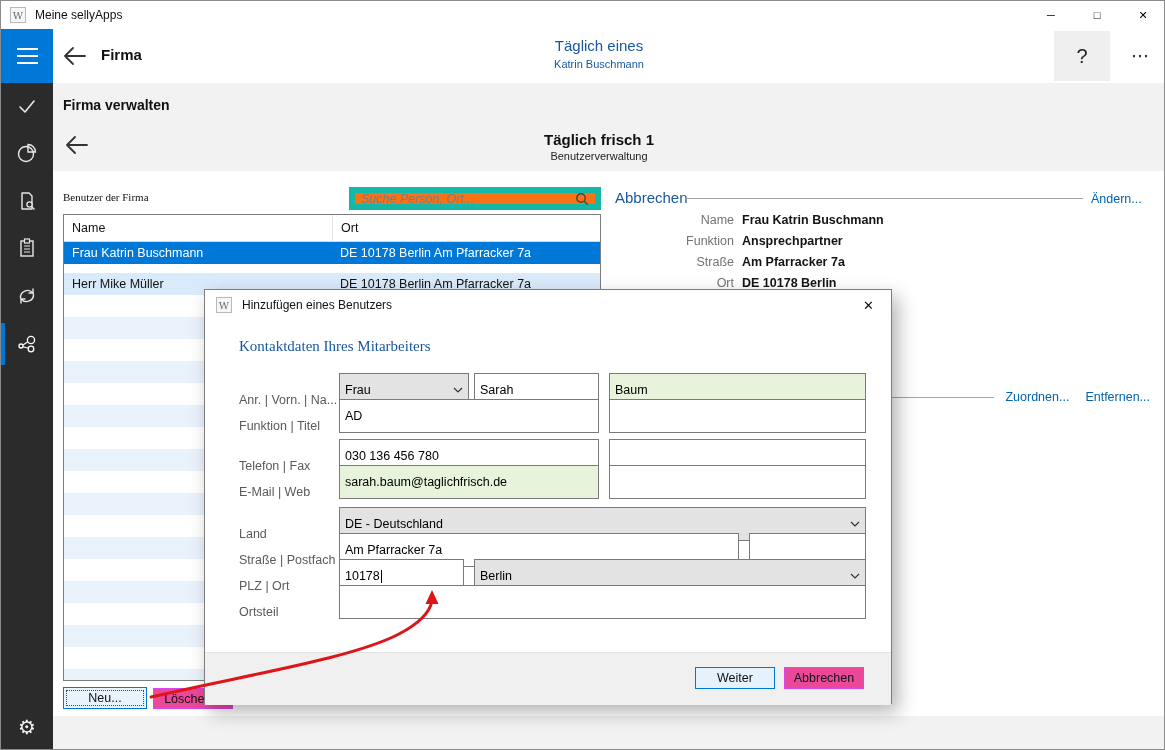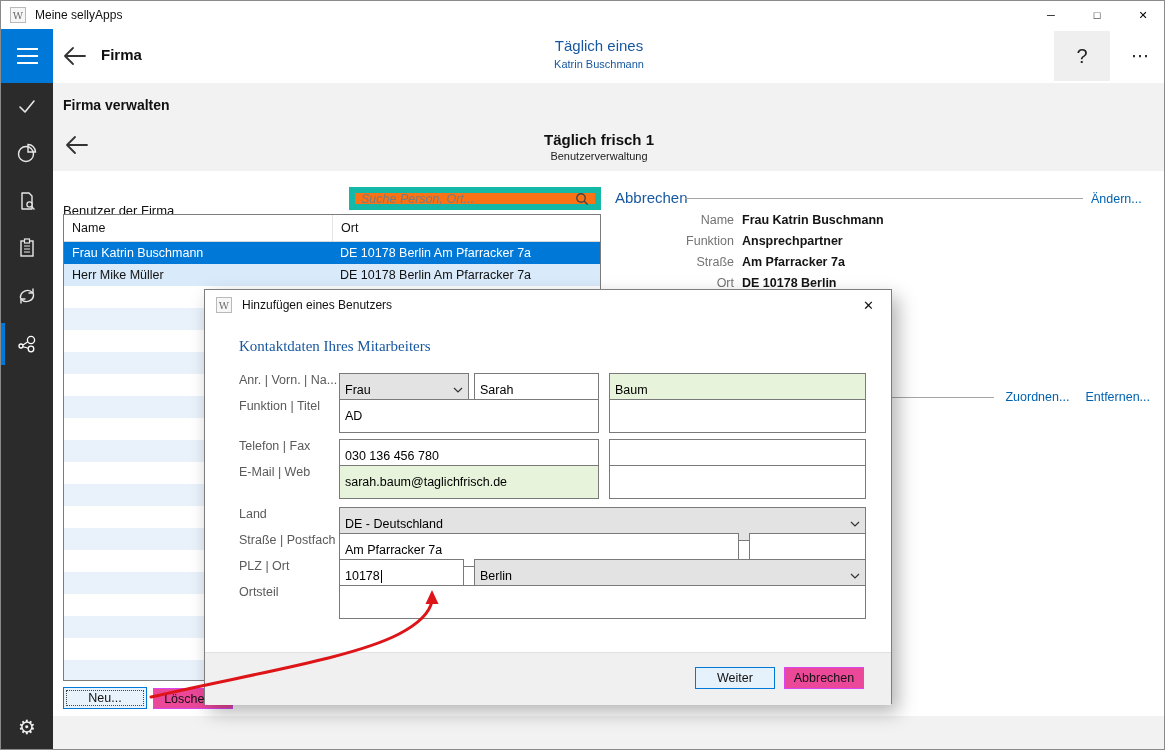--- a/index.html
+++ b/index.html
@@ -36,33 +36,33 @@
   .band .ph2 { font-size:11px; color:#222; margin-top:2px; }
   
   .sidebar { position:absolute; left:0; top:82px; width:52px; height:668px; background:#2b2b2b; }
   .side-item { position:absolute; left:0; width:52px; height:44px; display:flex; align-items:center; justify-content:center; }
   .side-item svg { display:block; }
   .active-bar { position:absolute; left:0; top:240px; width:4px; height:42px; background:#0078d7; }
   .gear { position:absolute; left:0; bottom:6px; width:52px; height:36px; display:flex; align-items:center; justify-content:center; color:#f0f0f0; font-size:20px; }
   
   .bottom-strip { position:absolute; left:52px; top:715px; width:1113px; height:35px; background:#f2f2f2; }
   
-  .list-title { position:absolute; left:62px; top:202px; font-size:13px; }
+  .list-title { position:absolute; left:62px; top:190px; font-size:11px;font-family:Liberation Serif, serif; }
   .search-box { position:absolute; left:348px; top:186px; width:252px; height:23px; border:6px solid #14b8a6; background:#f97316; display:flex; align-items:center; }
   .search-box input { flex:1; border:none; outline:none; height:19px; padding:0 6px; font:italic 12.5px "Liberation Sans","DejaVu Sans",sans-serif; color:#222; background:transparent; }
   .search-box input::placeholder { color:#7a7a7a; font-style:italic; }
   .search-box svg { margin-right:6px; flex:0 0 auto; }
   .user-table { position:absolute; left:62px; top:213px; width:538px; height:467px; border:1px solid #7d7d7d; background:#fff; display:flex; flex-direction:column; }
   .thead { display:grid; grid-template-columns:268px 1fr; height:27px; border-bottom:1px solid #d9d9d9; }
   .thead .th { display:flex; align-items:center; padding-left:8px; font-size:12.5px; }
   .thead .th + .th { border-left:1px solid #e3e3e3; }
   .trow { display:grid; grid-template-columns:268px 1fr; height:22px; }
   .trow .td { display:flex; align-items:center; padding-left:8px; white-space:nowrap; overflow:hidden; }
   .trow.sel { background:#0078d7; color:#fff; }
-  .trow.alt { background:#d9eafa; }
+  .trow.alt { background:#d9eafa;margin-top:9px; }
   .stripes { flex:1; background:repeating-linear-gradient(to bottom,#ffffff 0 22px,#e9f1fb 22px 44px); }
   .btn { display:flex; align-items:center; justify-content:center; font-size:12.5px; background:#ec4899; border:1px solid #d946ef; }
   .new-btn { position:absolute; left:62px; top:686px; width:84px; height:22px; background:#e8f3fc; border:1px solid #0078d7; outline:1px dotted #444; outline-offset:-4px; z-index:5; }
   .del-btn { position:absolute; left:152px; top:687px; width:80px; height:21px; z-index:1; overflow:hidden; }
   
   .det-title { position:absolute; left:614px; top:188px; font-size:15px; color:#17579f; }
   .hline1 { position:absolute; left:684px; top:197px; width:398px; height:1px; background:#a6a6a6; }
   .link { color:#0063b1; font-size:12.5px; cursor:default; }
   .change-link { position:absolute; left:1090px; top:191px; }
   .det-rows { position:absolute; left:620px; top:208px; }
@@ -72,21 +72,21 @@
   .hline2 { position:absolute; left:700px; top:396px; width:293px; height:1px; background:#a6a6a6; }
   .assign-links { position:absolute; right:14px; top:389px; display:flex; gap:16px; }
   
   .dialog { position:absolute; left:203px; top:288px; width:688px; height:415px; background:#fff; border:1px solid #7d7d7d;
             box-shadow:6px 8px 18px rgba(0,0,0,0.30); z-index:10; }
   .dlg-titlebar { position:absolute; left:0; top:0; width:100%; height:30px; display:flex; align-items:center; }
   .dlg-titlebar .app-ico { margin-left:11px; }
   .dlg-title { margin-left:10px; font-size:12px; }
   .dlg-close { position:absolute; right:0; top:0; width:45px; height:30px; display:flex; align-items:center; justify-content:center; font-size:13px; }
   .dlg-heading { position:absolute; left:34px; top:48px; font-size:15px; color:#17579f;font-family:Liberation Serif, serif; }
-  .frow { position:absolute; left:34px; display:flex; align-items:flex-start; }
+  .frow { position:absolute; left:34px; display:flex; align-items:flex-end; }
   .flabel { flex:0 0 100px; color:#5a5a5a; font-size:12.5px; }
   .fields { display:flex; width:527px; }
   .tb, .combo { height:20px; border:1px solid #7a7a7a; background:#fff; display:flex; align-items:center; padding:16px 5px; font-size:12.5px; color:#000; white-space:nowrap; overflow:hidden; }
   .tb.green { background:#e7f3da; }
   .combo { background:#e3e3e3; justify-content:space-between; }
   .combo svg { flex:0 0 auto; margin-left:6px; }
   .caret { display:inline-block; width:1px; height:13px; background:#000; margin-left:1px; }
   .dlg-footer { position:absolute; left:0; top:362px; width:100%; height:53px; background:#f0f0f0; border-top:1px solid #e2e2e2; }
   .dlg-next { position:absolute; left:490px; top:14px; width:80px; height:22px; background:#e5f1fb; border:1px solid #0078d7; }
   .dlg-cancel { position:absolute; left:579px; top:14px; width:80px; height:22px; }

